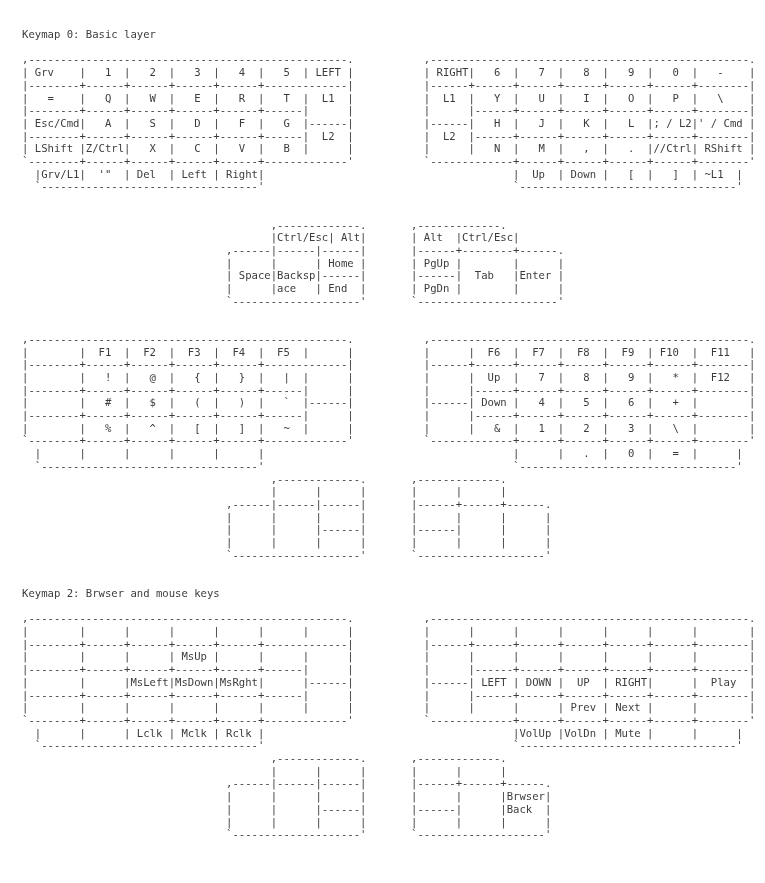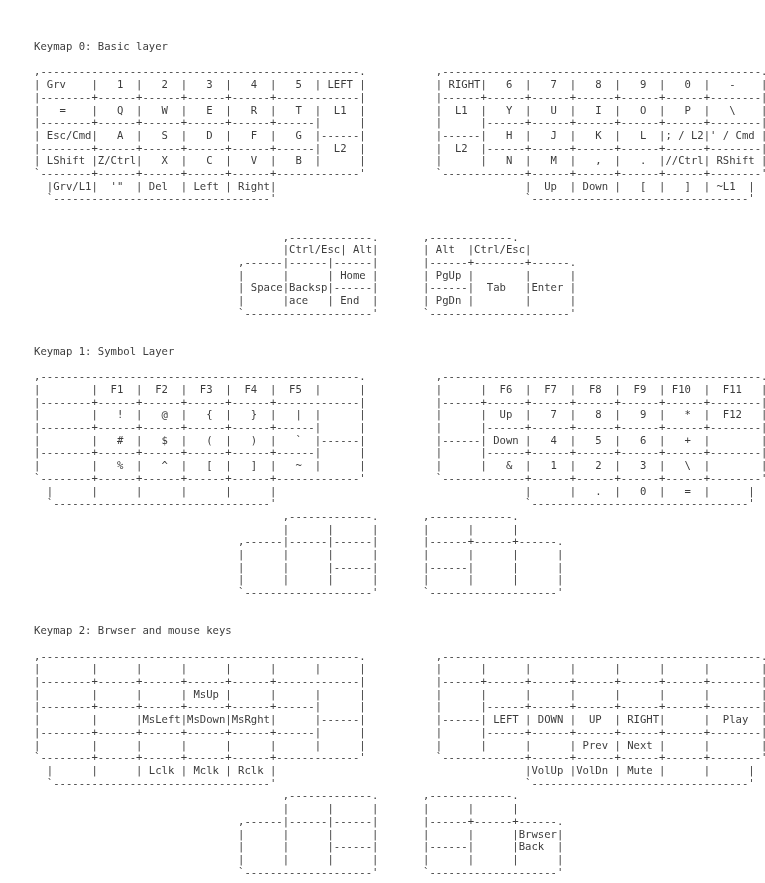--- a/index.html
+++ b/index.html
@@ -15,21 +15,21 @@
   .doc {
     box-sizing: border-box;
     width: 765px;
     height: 883px;
     padding: 24px 8px 0 18px;
     font-family: "DejaVu Sans Mono", "Liberation Mono", monospace;
     font-size: 10.6px;
     line-height: 12.7px;
     color: #3c3c3c;
   }
-  .km-section { margin: 16px; padding: 0; }
+  .km-section { margin: 4px; padding: 0; }
   .km-title {
     white-space: pre;
     margin: 0 0 12.7px 0;
     font-weight: normal;
   }
   .km-art {
     margin: 0 0 25.4px 0;
     padding: 0;
     font: inherit;
     white-space: pre;
@@ -60,21 +60,20 @@
                                        ,-------------.       ,-------------.
                                        |Ctrl/Esc| Alt|       | Alt  |Ctrl/Esc|
                                 ,------|------|------|       |------+--------+------.
                                 |      |      | Home |       | PgUp |        |      |
                                 | Space|Backsp|------|       |------|  Tab   |Enter |
                                 |      |ace   | End  |       | PgDn |        |      |
                                 `--------------------'       `----------------------'</pre>
   </div>
 
   <div class="km-section">
-    <div class="km-title">Keymap 1: Symbol Layer</div>
     <pre class="km-art">,--------------------------------------------------.           ,--------------------------------------------------.
 |        |  F1  |  F2  |  F3  |  F4  |  F5  |      |           |      |  F6  |  F7  |  F8  |  F9  | F10  |  F11   |
 |--------+------+------+------+------+-------------|           |------+------+------+------+------+------+--------|
 |        |   !  |   @  |   {  |   }  |   |  |      |           |      |  Up  |   7  |   8  |   9  |   *  |  F12   |
 |--------+------+------+------+------+------|      |           |      |------+------+------+------+------+--------|
 |        |   #  |   $  |   (  |   )  |   `  |------|           |------| Down |   4  |   5  |   6  |   +  |        |
 |--------+------+------+------+------+------|      |           |      |------+------+------+------+------+--------|
 |        |   %  |   ^  |   [  |   ]  |   ~  |      |           |      |   &amp;  |   1  |   2  |   3  |   \  |        |
 `--------+------+------+------+------+-------------'           `-------------+------+------+------+------+--------'
   |      |      |      |      |      |                                       |      |   .  |   0  |   =  |      |

